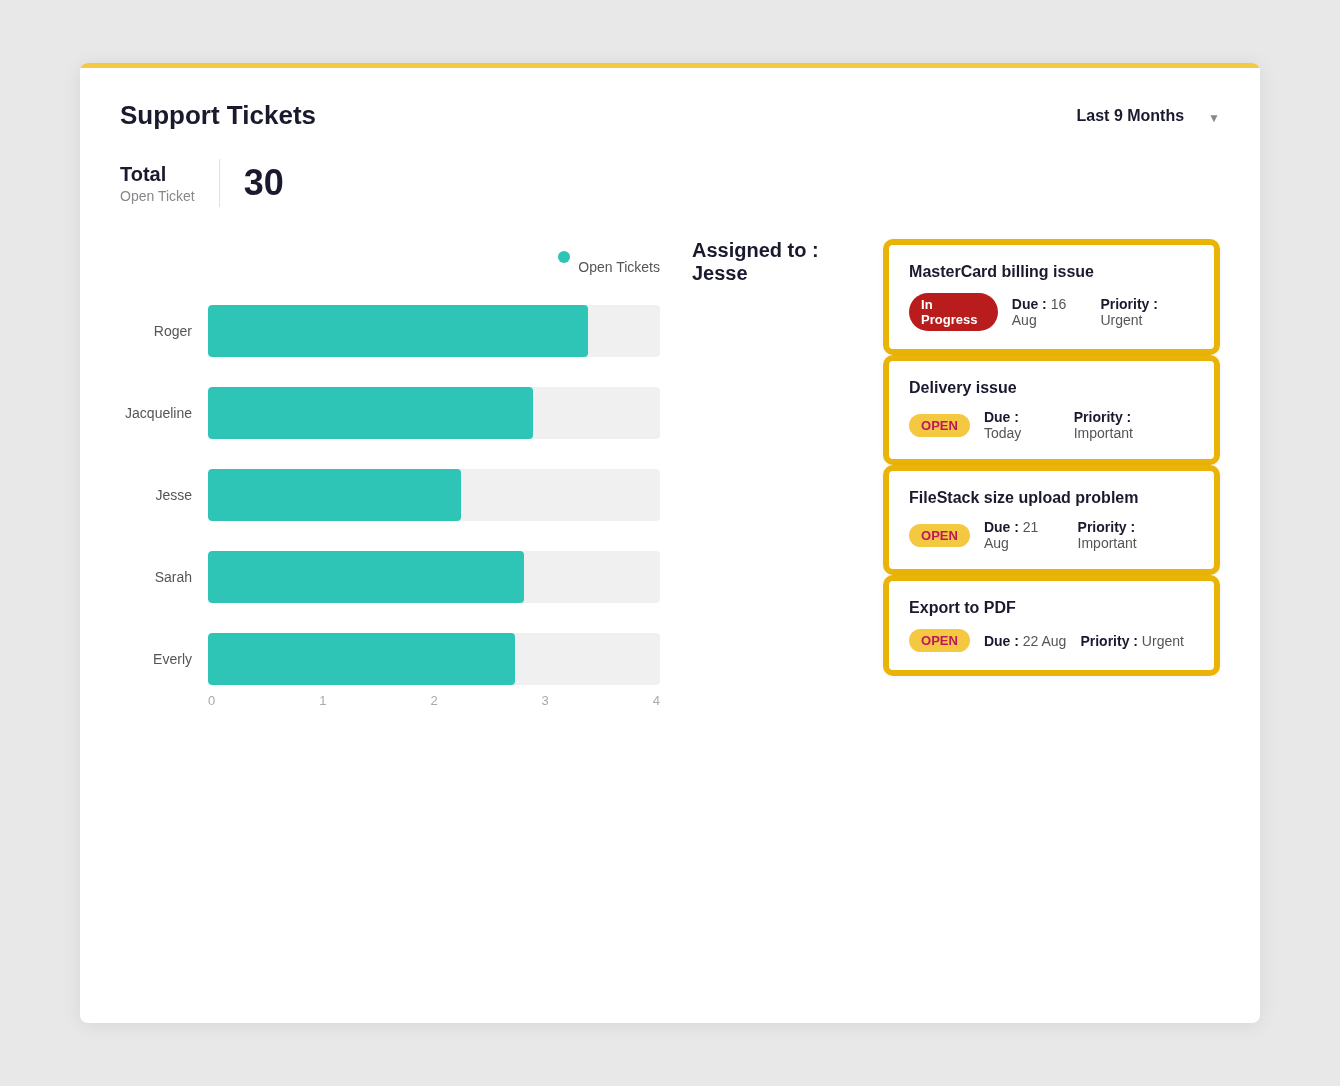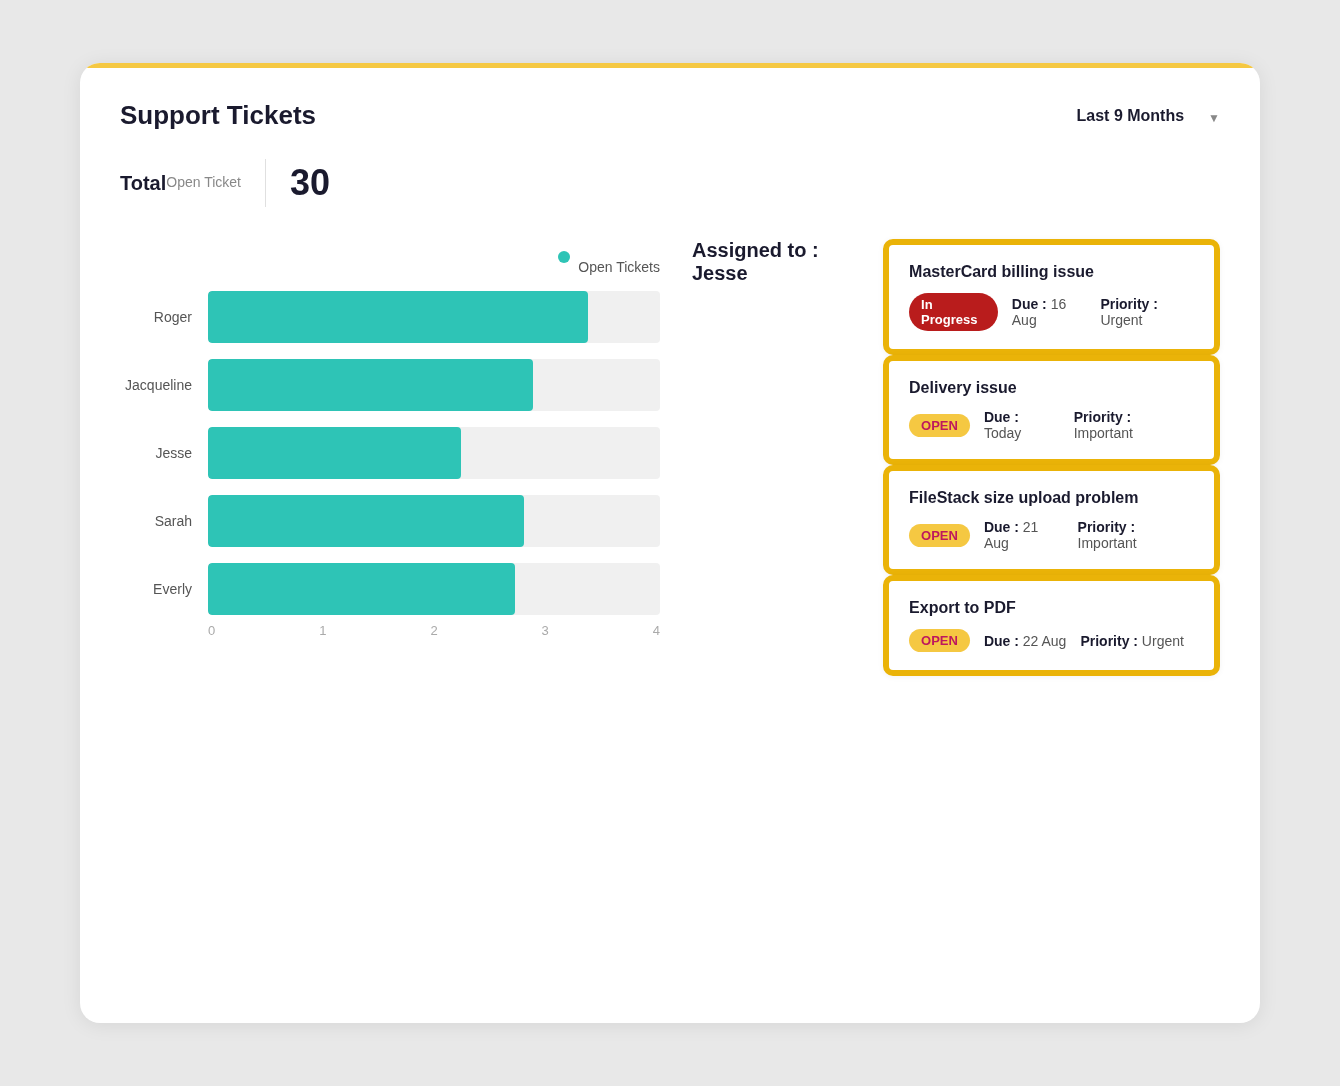--- a/index.html
+++ b/index.html
@@ -7,21 +7,21 @@
       background: #e8e8e8;
       font-family: -apple-system, BlinkMacSystemFont, 'Segoe UI', sans-serif;
       display: flex;
       justify-content: center;
       align-items: center;
       min-height: 100vh;
       padding: 20px;
     }
     .card {
       background: #fff;
-      border-radius: 20px;
+      border-radius: 8px;
       width: 1180px;
       min-height: 960px;
       box-shadow: 0 2px 20px rgba(0,0,0,0.08);
       overflow: hidden;
       position: relative;
     }
     .top-bar {
       height: 5px;
       background: linear-gradient(to right, #f5c842, #f5c842);
       width: 100%;
@@ -57,21 +57,21 @@
       color: #888;
     }
     .stats-row {
       display: flex;
       align-items: center;
       margin-bottom: 32px;
       gap: 0;
     }
     .stat-block {
       display: flex;
-      flex-direction: row;
+      flex-direction: column;
     }
     .stat-label-main {
       font-size: 20px;
       font-weight: 700;
       color: #1a1a2e;
     }
     .stat-label-sub {
       font-size: 14px;
       color: #888;
       margin-top: 2px;
@@ -114,20 +114,21 @@
     }
     .chart-area {
       display: flex;
       flex-direction: column;
       gap: 16px;
     }
     .bar-row {
       display: flex;
       align-items: center;
       gap: 16px;
+      margin-top: 14px;
     }
     .bar-label {
       font-size: 14px;
       color: #555;
       width: 72px;
       text-align: right;
       flex-shrink: 0;
     }
     .bar-track {
       flex: 1;

